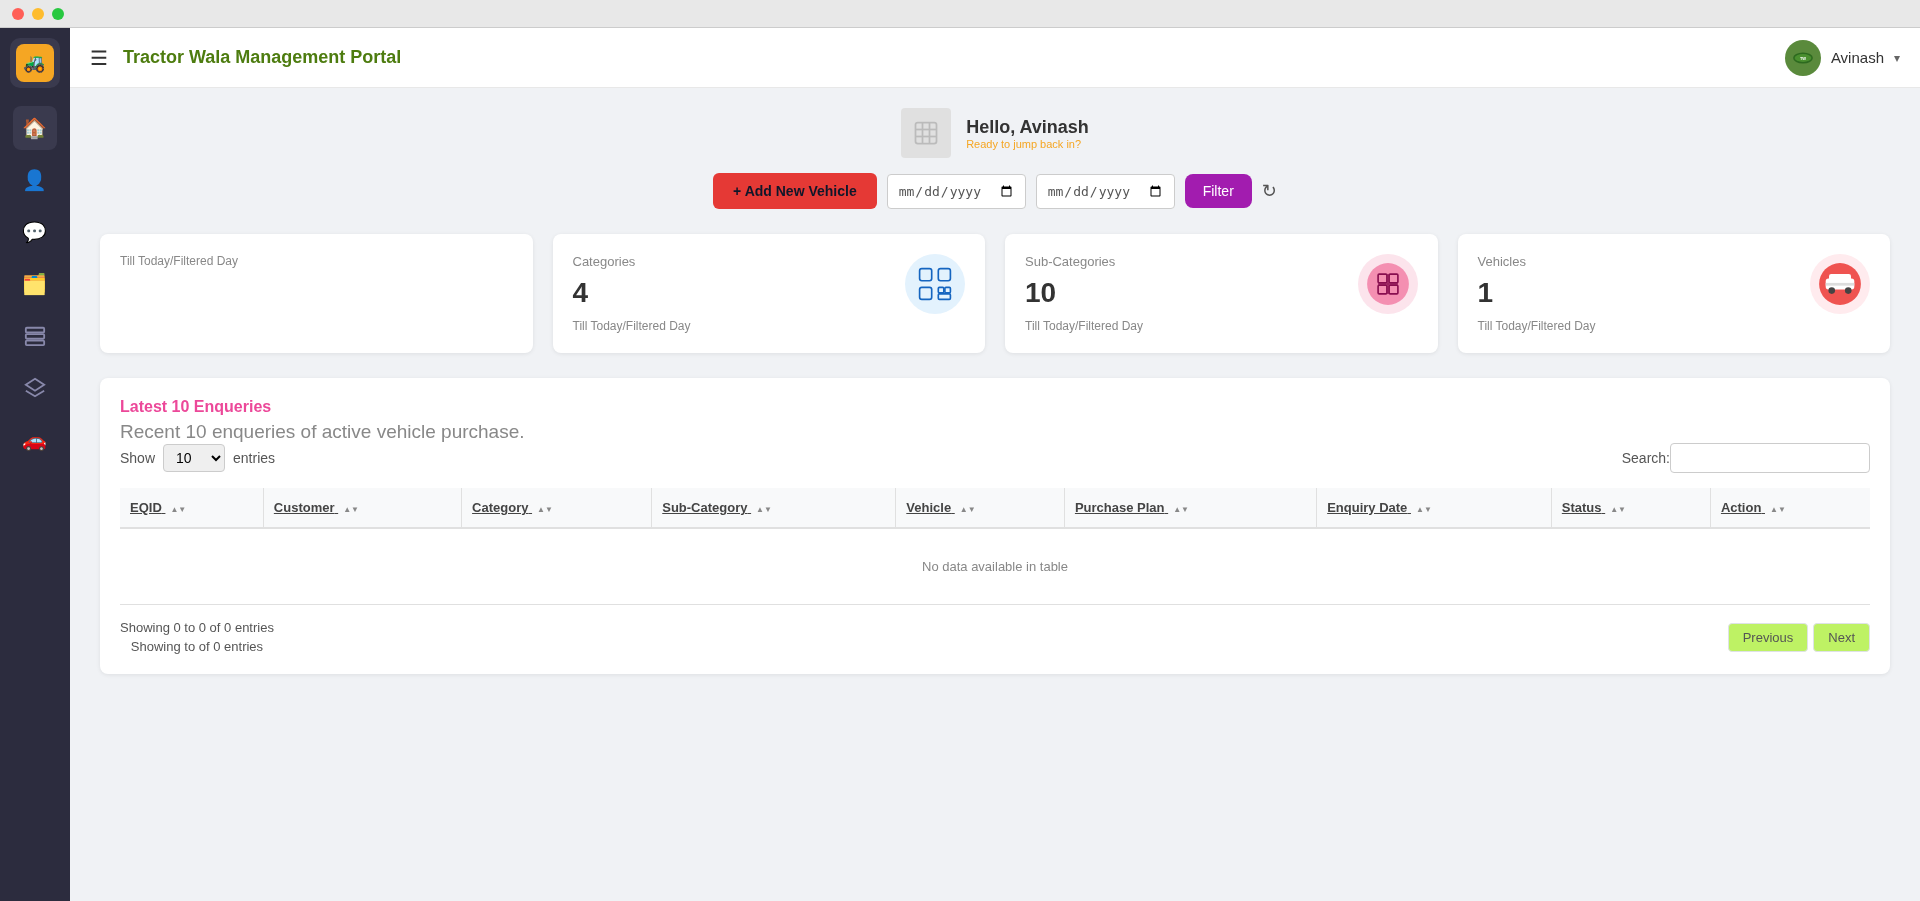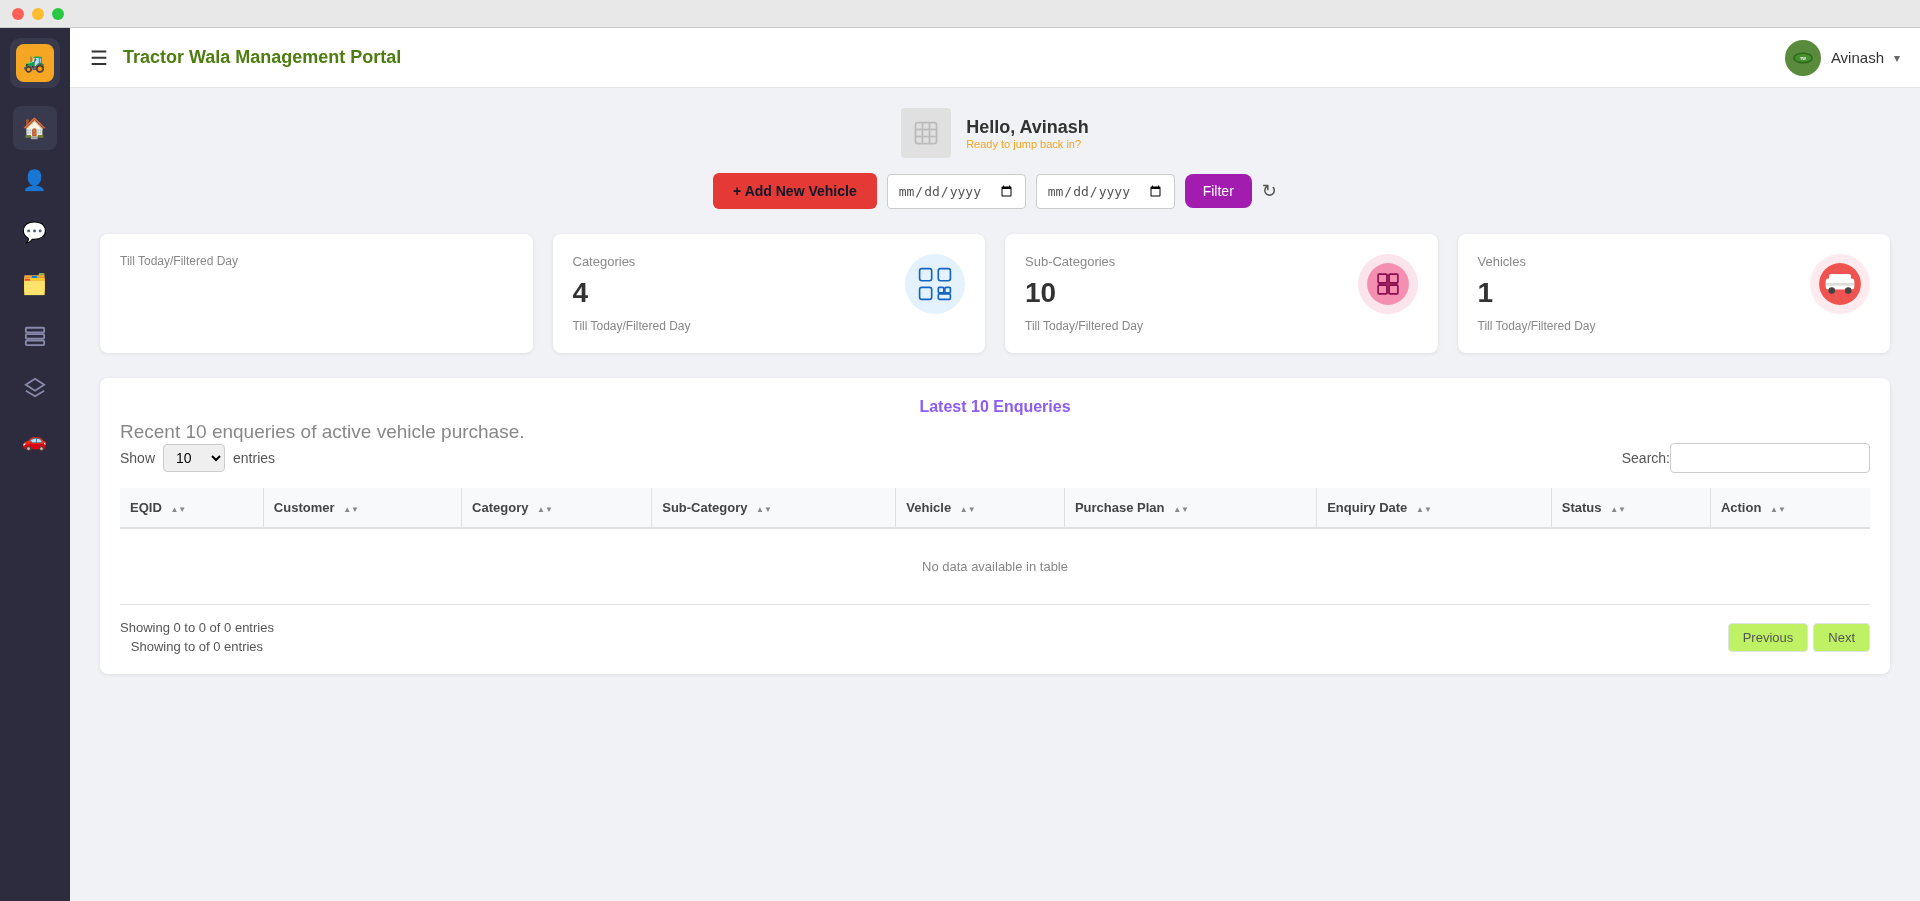--- a/index.html
+++ b/index.html
@@ -184,21 +184,21 @@
     .icon-subcategories { background: #fce4ec; }
     .icon-vehicles { background: #ffebee; }
 
     
     .enquiries-section {
       background: #fff;
       border-radius: 8px;
       padding: 20px;
       box-shadow: 0 1px 4px rgba(0,0,0,0.08);
     }
-    .enquiries-title { font-size: 16px; font-weight: 700; color: #8b5cf6; margin-bottom: 5px; text-align: center; }
+    .enquiries-title { font-size: 16px; font-weight: 700; color: #ec4899; margin-bottom: 5px; }
     .enquiries-subtitle { font-size: 19px; color: #888; }
 
     .table-controls { display: flex; justify-content: space-between; align-items: center; margin-bottom: 15px; }
     .show-entries { display: flex; align-items: center; gap: 8px; font-size: 14px; color: #555; }
     .entries-select {
       padding: 4px 8px;
       border: 1px solid #ccc;
       border-radius: 4px;
       font-size: 14px;
     }
@@ -215,20 +215,21 @@
     .data-table { width: 100%; border-collapse: collapse; font-size: 13px; }
     .data-table th {
       background: #f8f9fa;
       padding: 12px 10px;
       text-align: left;
       color: #444;
       font-weight: 600;
       border-bottom: 2px solid #e0e0e0;
       border-right: 1px solid #e0e0e0;
       white-space: nowrap;
+      text-decoration: underline;
     }
     .data-table th:last-child { border-right: none; }
     .data-table td {
       padding: 12px 10px;
       border-bottom: 1px solid #e0e0e0;
       color: #555;
     }
     .sort-arrows { display: inline-flex; flex-direction: column; margin-left: 5px; font-size: 8px; color: #888; line-height: 1; }
     .no-data-row td { text-align: center; color: #888; padding: 30px; }
 

